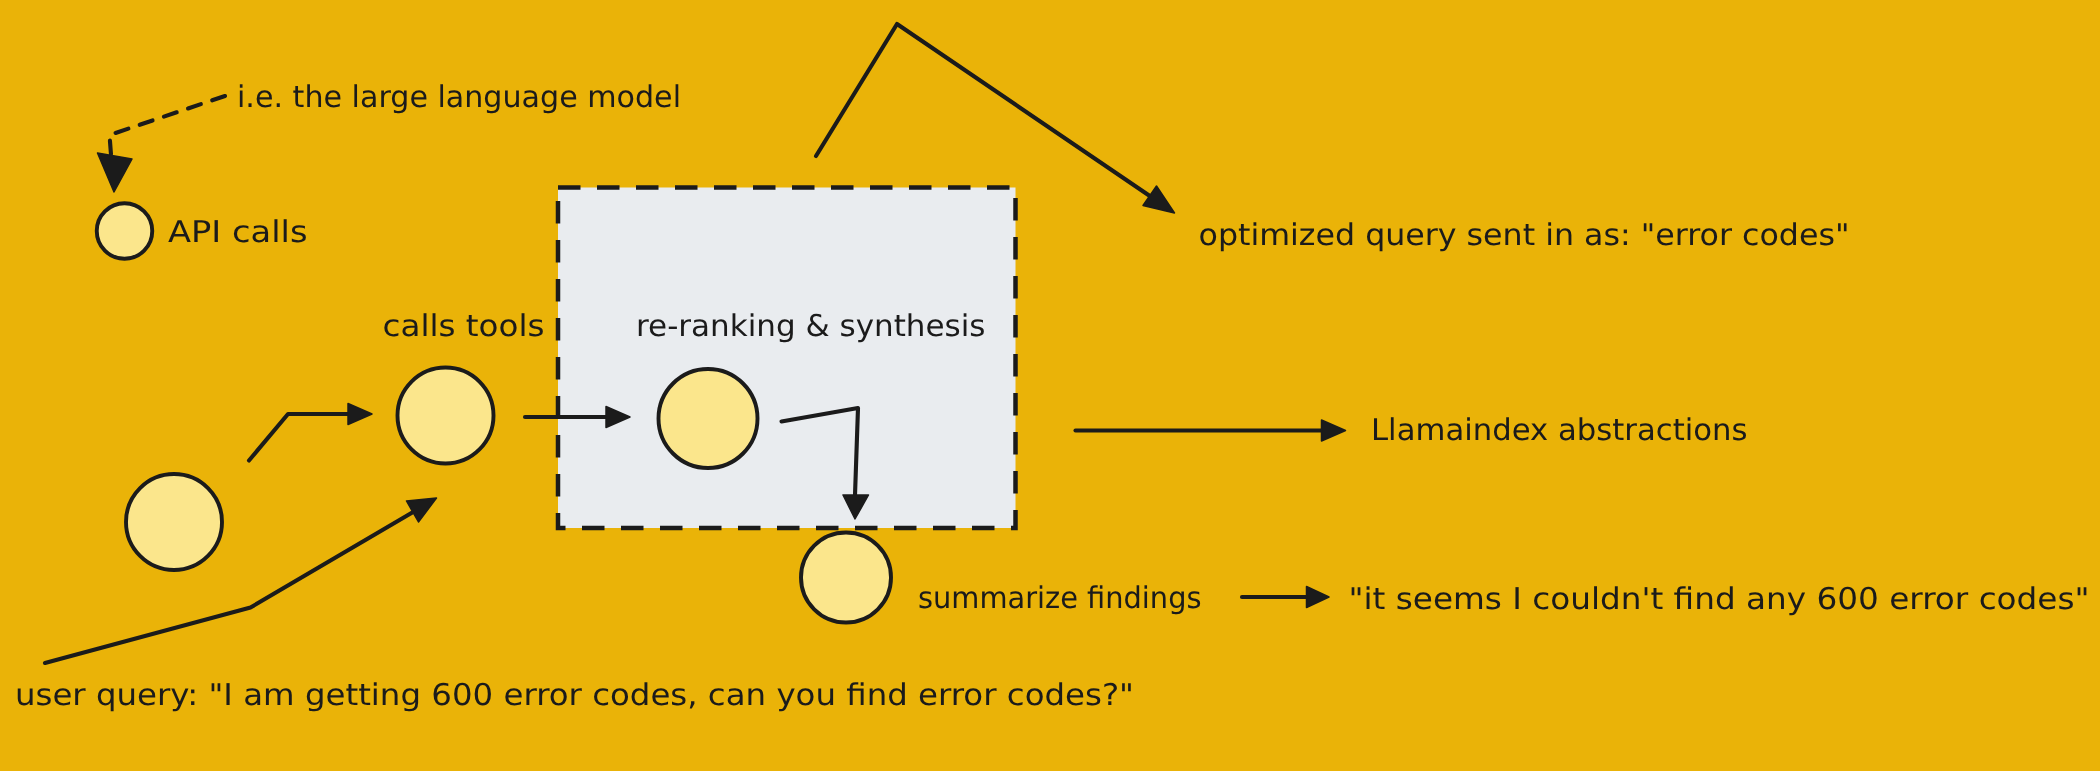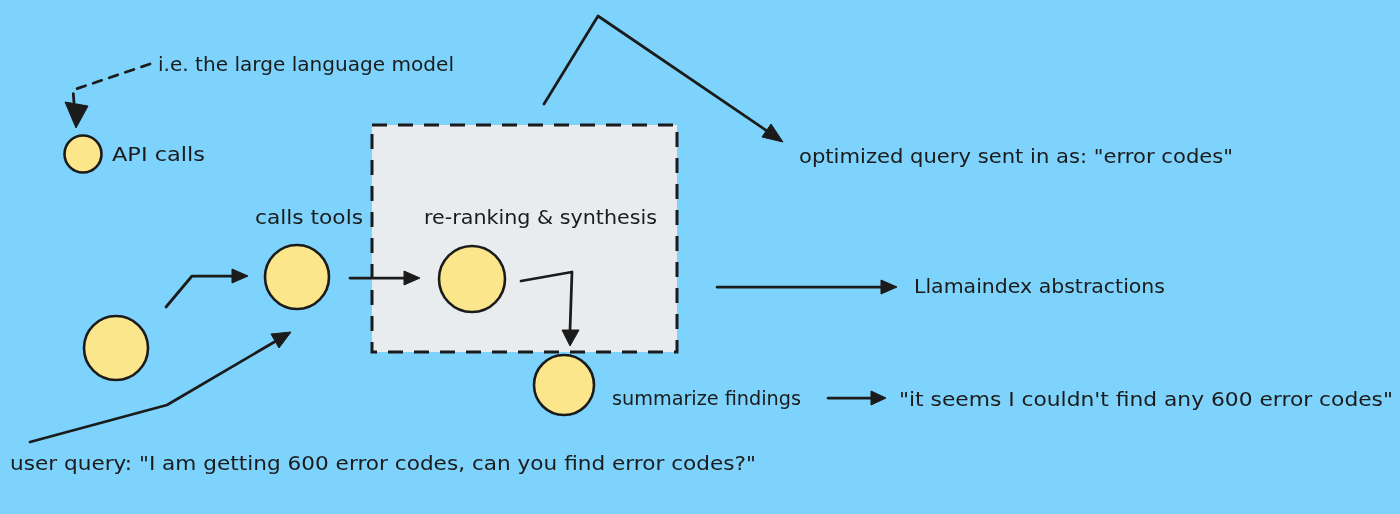--- a/index.html
+++ b/index.html
@@ -5,21 +5,21 @@
   html, body {
     margin: 0;
     padding: 0;
     background: #ffffff;
     font-family: "DejaVu Sans", "Liberation Sans", sans-serif;
   }
   .stage {
     position: relative;
     width: 1400px;
     height: 514px;
-    background: #7dd3fc;
+    background: #eab308;
     overflow: hidden;
   }
   svg { display: block; }
   .stroke-line {
     fill: none;
     stroke: #1b1b1b;
     stroke-width: 2.75;
     stroke-linecap: round;
     stroke-linejoin: round;
   }

